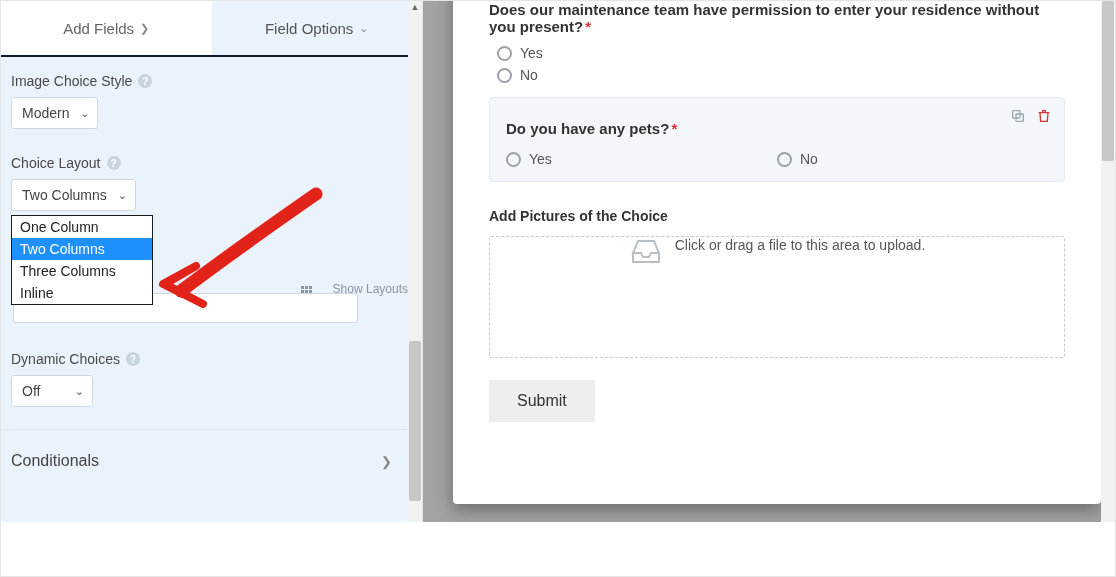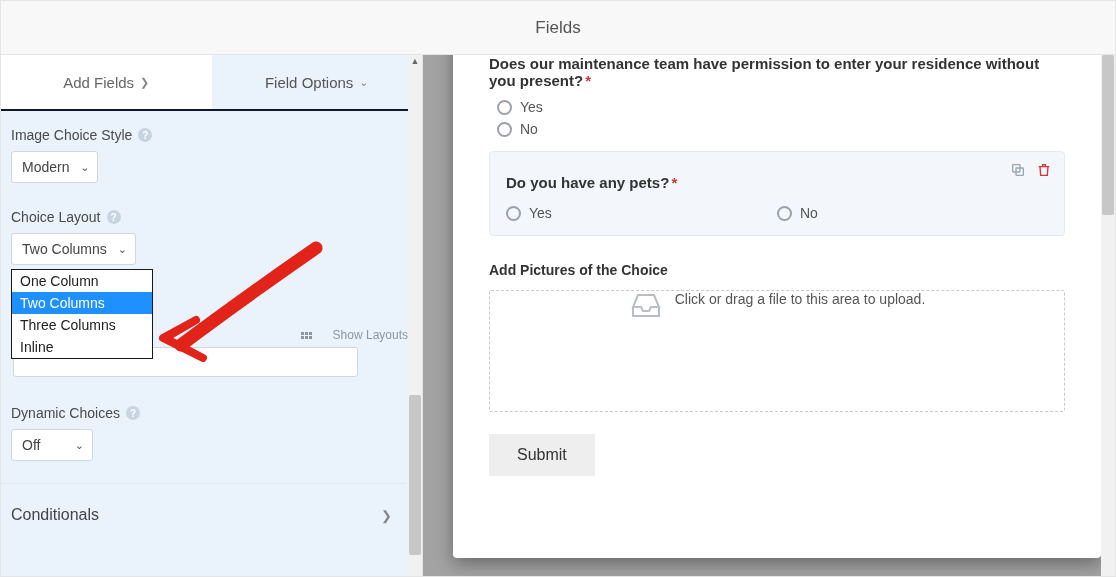--- a/index.html
+++ b/index.html
@@ -14,21 +14,21 @@
   .tab .chev { font-size: 11px; color: #888; }
   .panel { padding: 12px 26px 0 10px; }
   .group-label { color: #4a4a4a; font-size: 14px; display: flex; align-items: center; gap: 6px; margin: 4px 0 8px 0; }
   .help { width: 14px; height: 14px; border-radius: 50%; background: #c7d5e0; color: #fff; display: inline-flex; align-items: center; justify-content: center; font-size: 10px; font-weight: bold; }
   .selectbox { background: #fff; border: 1px solid #d0d7de; border-radius: 3px; padding: 7px 28px 7px 10px; display: inline-flex; align-items: center; position: relative; cursor: pointer; color: #444; }
   .selectbox .caret { position: absolute; right: 8px; top: 50%; transform: translateY(-50%); font-size: 11px; color: #555; pointer-events: none; }
   .dropdown-wrap { position: relative; display: inline-block; }
   .dropdown-list { position: absolute; left: 0; top: 36px; width: 142px; background: #fff; border: 1px solid #1a1a1a; z-index: 50; }
   .opt { padding: 3px 8px; cursor: pointer; color: #222; font-size: 14px; }
   .opt.selected { background: #1e90ff; color: #fff; }
-  .show-layouts { position: absolute; right: 14px; top: 273px; font-size: 12px; color: #8a97a3; display: flex; align-items: center; gap: 21px; }
+  .show-layouts { position: absolute; right: 14px; top: 281px; font-size: 12px; color: #8a97a3; display: flex; align-items: center; gap: 21px; }
   .grid-ico { display: inline-grid; grid-template-columns: repeat(3, 3px); grid-template-rows: repeat(2, 3px); gap: 1px; }
   .grid-ico span { background: #8a97a3; }
   .fullinput { margin-top: 82px; width: calc(100% - 40px); margin-left: 2px; height: 30px; background: #fff; border: 1px solid #d0d7de; border-radius: 3px; }
   .hr { border-top: 1px solid #dfe8f0; margin: 22px -10px 0 -10px; }
   .conditionals { display: flex; align-items: center; justify-content: space-between; padding: 22px 4px 26px 0; font-size: 16px; color: #444; cursor: pointer; }
   .scroll-gutter { position: absolute; top: 0; right: 0; width: 14px; height: 100%; background: #f1f1f1; }
   .scroll-gutter .arrow { height: 12px; display: flex; align-items: center; justify-content: center; color: #6a6a6a; font-size: 9px; }
   .scroll-thumb { position: absolute; top: 340px; width: 12px; left: 1px; height: 160px; background: #c7c7c7; border-radius: 2px; }
   .canvas { flex: 1; background: #a3a3a3; position: relative; overflow: hidden; }
   .formcard { position: absolute; left: 30px; right: 14px; top: -24px; bottom: 18px; background: #fff; border-radius: 4px; box-shadow: 0 6px 18px rgba(0,0,0,0.35); padding: 24px 36px 14px 36px; overflow: hidden; }
@@ -46,21 +46,20 @@
   .dropzone { border: 1px dashed #c9c9c9; border-radius: 2px; height: 122px; display: flex; flex-direction: row; align-items: flex-start; justify-content: center; gap: 12px; color: #555; }
   .submit { margin-top: 22px; background: #eee; border: none; color: #333; font-size: 16px; padding: 12px 28px; cursor: pointer; }
   .arrow-overlay { position: absolute; left: 150px; top: 185px; pointer-events: none; z-index: 200; }
   .canvas-scroll { position: absolute; top: 0; right: 0; width: 14px; height: 100%; background: #f1f1f1; }
   .canvas-thumb { position: absolute; top: 0; left: 1px; width: 12px; height: 160px; background: #c7c7c7; border-radius: 2px; }
 </style>
 </head>
 <body>
 
 <div class="app">
-  <div class="topbar">Fields</div>
   <div class="body">
 
     <div class="sidebar">
       <div class="tabs">
         <div class="tab active">
           <span>Add Fields</span>
           <span class="chev">❯</span>
         </div>
         <div class="tab">
           <span>Field Options</span>

